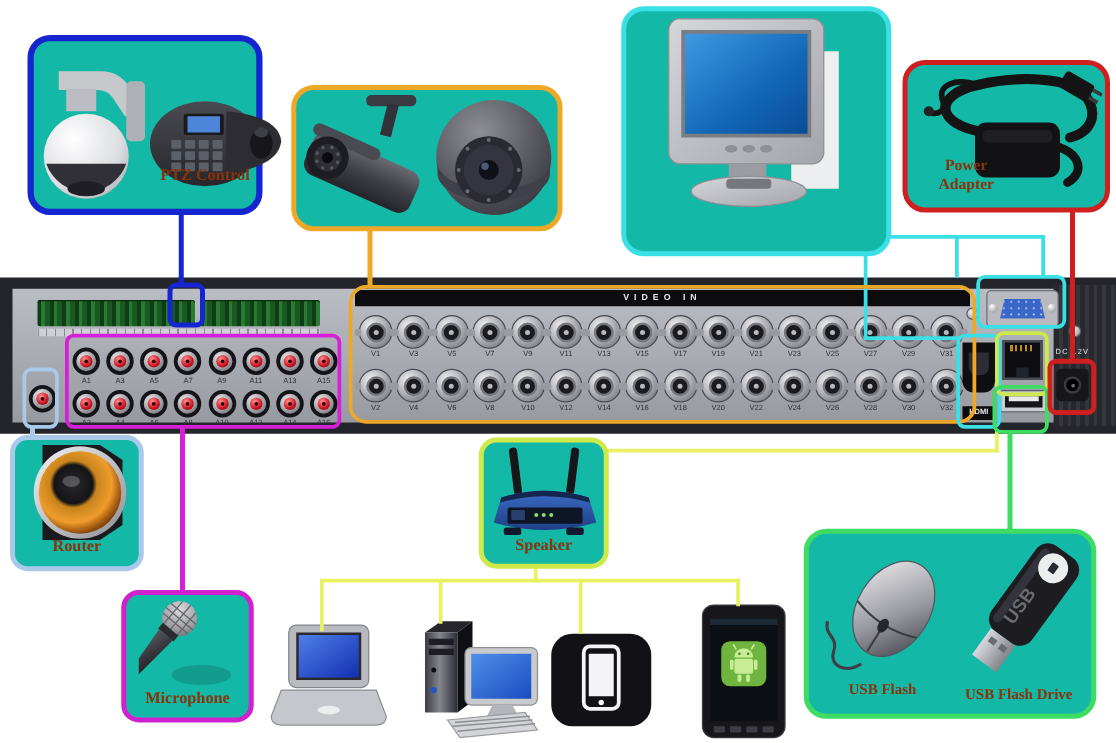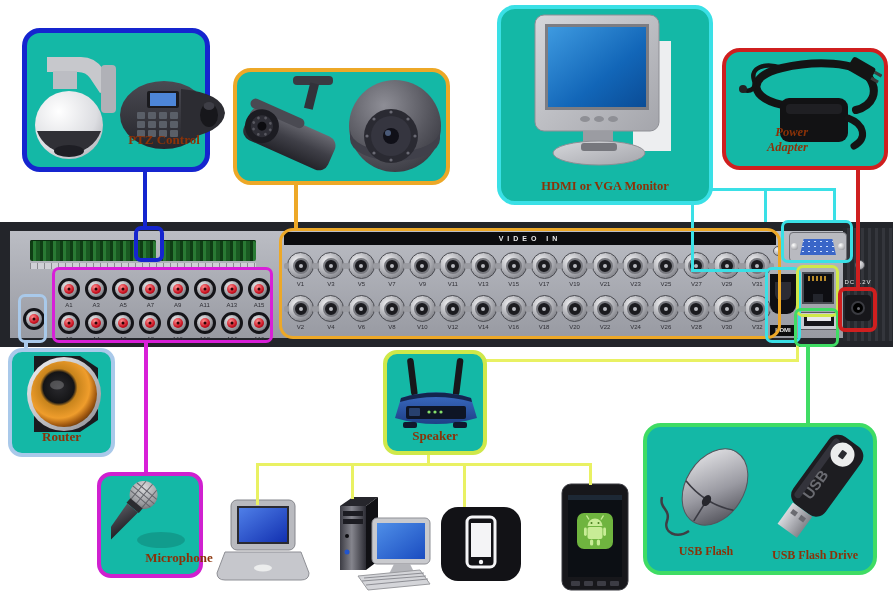--- a/index.html
+++ b/index.html
@@ -578,38 +578,37 @@
       <rect x="19" y="14" width="98" height="80" fill="url(#mn2)"></rect>
       <g fill="#8e8f95">
           <ellipse cx="56" cy="106" rx="5" ry="3"></ellipse>
           <ellipse cx="70" cy="106" rx="5" ry="3"></ellipse>
           <ellipse cx="84" cy="106" rx="5" ry="3"></ellipse>
         </g>
       <rect x="54" y="118" width="30" height="14" fill="#9b9ca2"></rect>
       <ellipse cx="70" cy="140" rx="46" ry="12" fill="url(#mn1)" stroke="#8e8f95"></ellipse>
       <rect x="52" y="130" width="36" height="8" rx="3" fill="#76777d"></rect>
     </svg>
-    <div class="blabel" style="left:0;bottom:8px;width:100%;font-size:12.5px;">HDMI or VGA Monitor</div>
   </div>
 
   <div class="devbox" style="left:722px;top:48px;width:166px;height:122px;border-color:var(--power_red)">
     <svg class="icon" style="left:4px;top:2px" width="152" height="108" viewBox="0 0 152 108">
       <path d="M58 52 C18 46 16 22 52 14 C86 6 126 8 138 22 C150 38 142 52 126 56" fill="none" stroke="#141414" stroke-width="8" stroke-linecap="round"></path>
       <path d="M52 14 C34 8 20 14 24 26 C27 35 20 38 14 36" fill="none" stroke="#141414" stroke-width="4.5" stroke-linecap="round"></path>
       <circle cx="13" cy="35" r="4" fill="#222"></circle>
       <g transform="rotate(30 132 16)">
         <rect x="118" y="8" width="26" height="15" rx="3" fill="#141414"></rect>
         <rect x="144" y="10" width="8" height="3" fill="#3a3a3a"></rect>
           <rect x="144" y="17" width="8" height="3" fill="#3a3a3a"></rect>
       </g>
       <rect x="50" y="44" width="68" height="44" rx="9" fill="#121214"></rect>
       <rect x="56" y="50" width="56" height="10" rx="4" fill="#1f1f23"></rect>
       <path d="M118 64 C134 70 138 84 124 92" fill="none" stroke="#141414" stroke-width="7" stroke-linecap="round"></path>
     </svg>
-    <div class="blabel" style="left:12px;bottom:12px;width:70px;text-align:right;font-size:12.5px;font-style:italic;">Power Adapter</div>
+    <div class="blabel" style="left:12px;bottom:12px;width:70px;text-align:center;font-size:12.5px;">Power Adapter</div>
   </div>
 
   <div class="devbox" style="left:8px;top:348px;width:107px;height:109px;border-color:var(--speaker_lightblue);border-radius:14px;">
     <svg class="icon" style="left:8px;top:2px" width="88" height="80" viewBox="0 0 88 80">
       <defs>
         <radialGradient id="sp1" cx="42%" cy="40%" r="62%">
           <stop offset="0" stop-color="#2a2a2e"></stop>
             <stop offset=".38" stop-color="#141416"></stop>
             <stop offset=".46" stop-color="#c8841c"></stop>
           <stop offset=".75" stop-color="#ef9d2c"></stop>
@@ -643,21 +642,21 @@
           </radialGradient>
       </defs>
       <ellipse cx="50" cy="62" rx="24" ry="8" fill="#000" opacity=".15"></ellipse>
       <g transform="rotate(40 30 20)">
         <circle cx="30" cy="16" r="14" fill="url(#mc2)"></circle>
         <path d="M17 11 h26 M16 16 h28 M17 21 h26 M23 4 v24 M30 2 v27 M37 4 v24" stroke="#63646a" stroke-width="1" fill="none"></path>
         <rect x="22" y="27" width="16" height="6" fill="#2c2c30"></rect>
         <path d="M23 33 h14 l-3.5 40 q-3.5 5 -7 0 z" fill="url(#mc1)"></path>
       </g>
     </svg>
-    <div class="blabel" style="left:0;bottom:8px;width:100%;font-size:13px;padding-left:29px;">Microphone</div>
+    <div class="blabel" style="left:0;bottom:8px;width:100%;font-size:13px;">Microphone</div>
   </div>
 
   <div class="devbox" style="left:383px;top:350px;width:104px;height:105px;border-color:var(--router_yellow);border-radius:14px;">
     <svg class="icon" style="left:2px;top:2px" width="94" height="80" viewBox="0 0 94 80">
       <defs>
           <linearGradient id="rt1" x1="0" y1="0" x2="0" y2="1">
         <stop offset="0" stop-color="#3b6cc4"></stop>
             <stop offset="1" stop-color="#1e3f86"></stop>
       </linearGradient>
         </defs>

